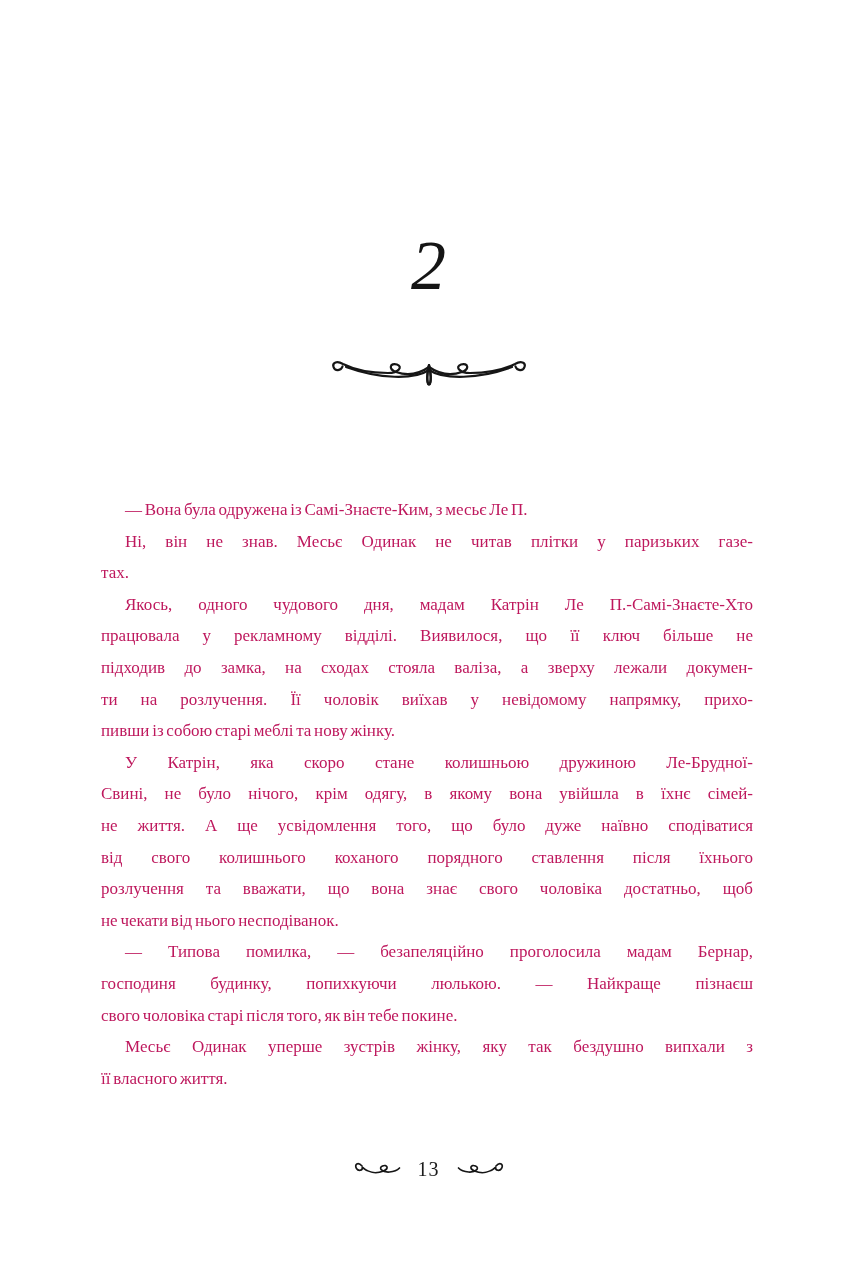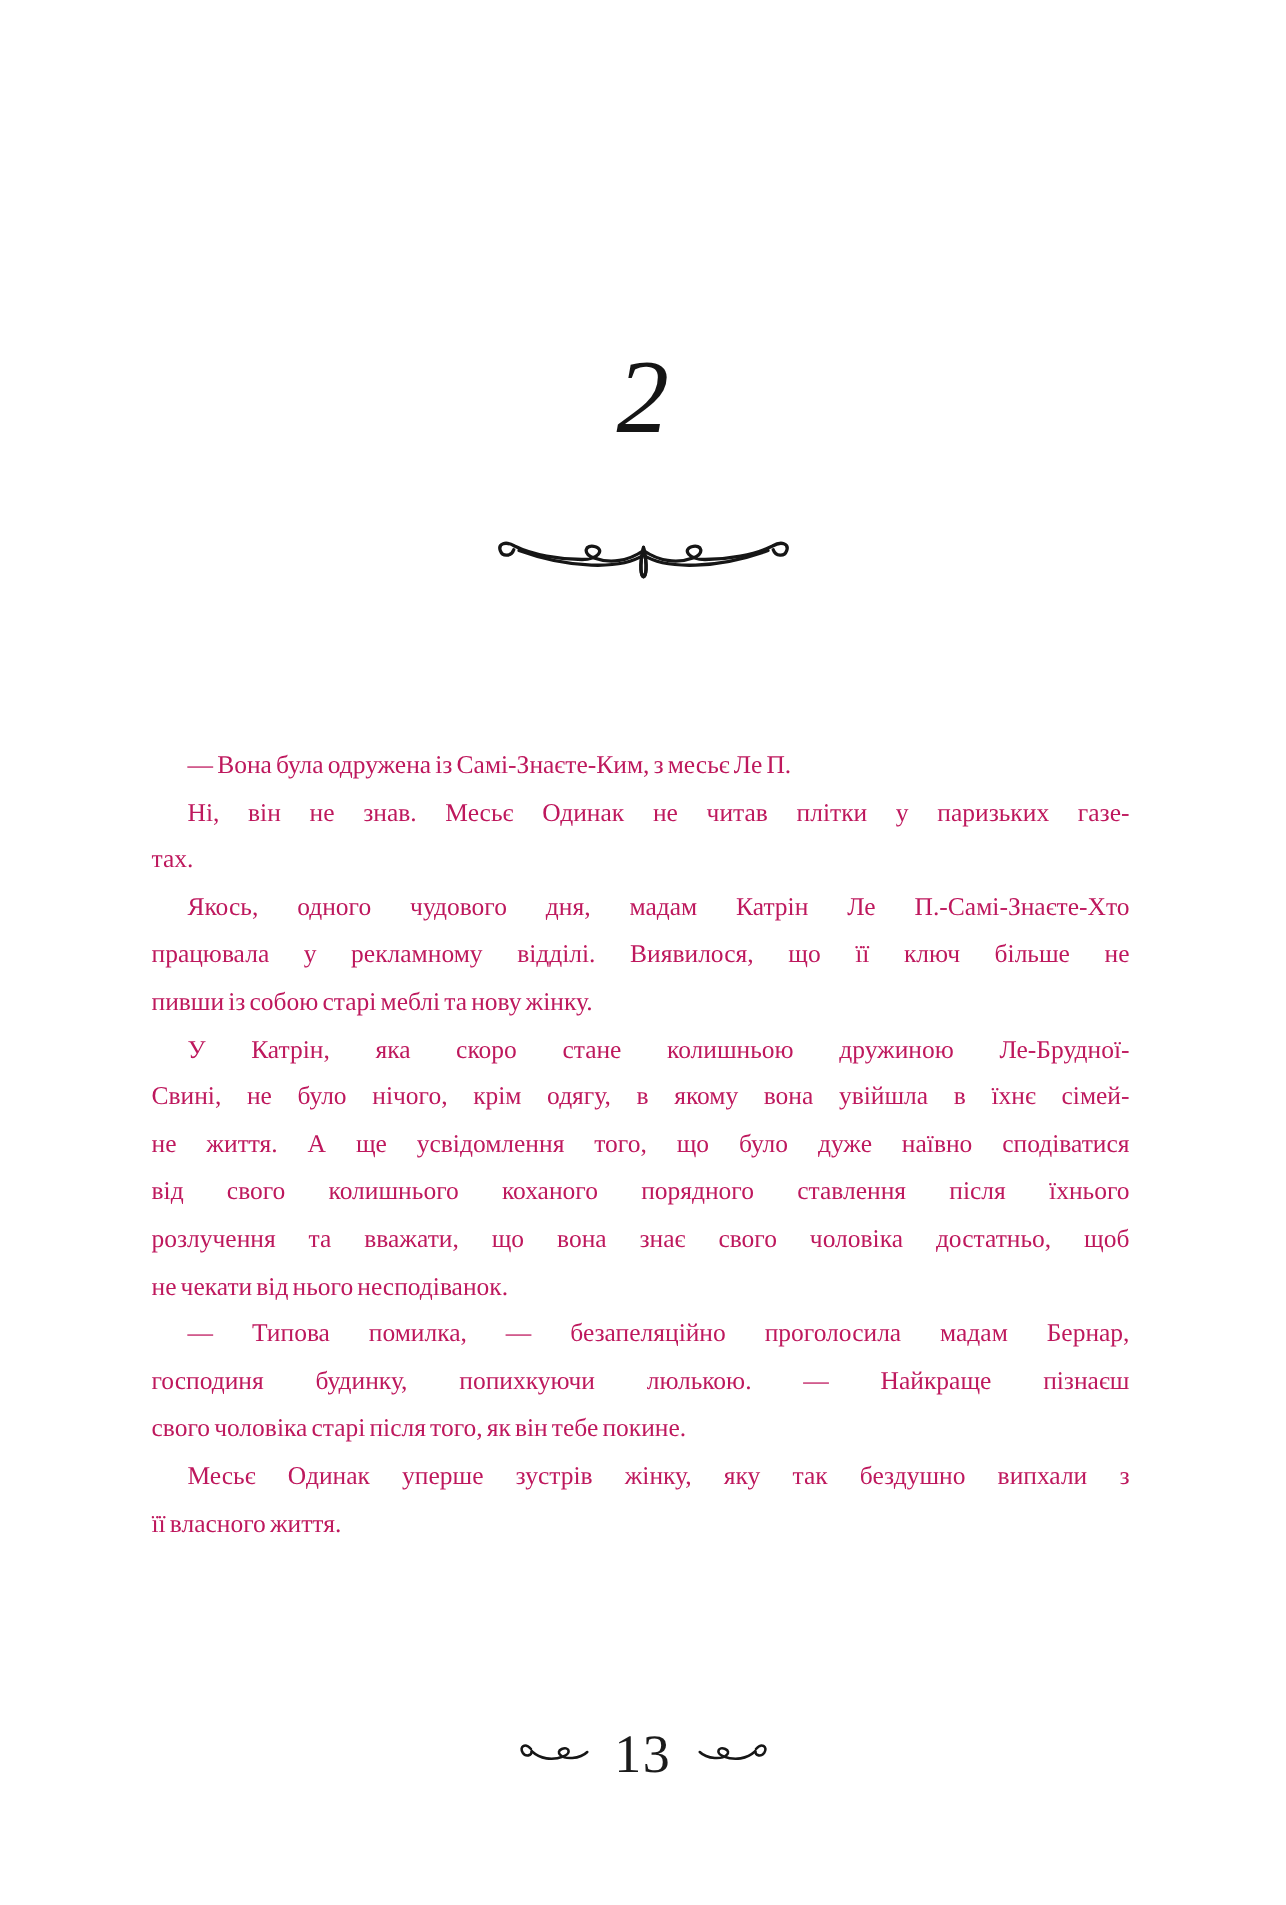--- a/index.html
+++ b/index.html
@@ -54,21 +54,21 @@
     top: 1152px;
     left: 0;
     width: 100%;
     height: 34px;
     display: flex;
     justify-content: center;
     align-items: center;
     gap: 17px;
   }
   .page-number {
-    font-size: 36px;
+    font-size: 20px;
     line-height: 1;
     color: #1b1b1b;
     letter-spacing: 1px;
   }
 </style>
 </head>
 <body>
 
 <div class="page">
 
@@ -84,20 +84,22 @@
       <use href="#div-right" transform="translate(200,0) scale(-1,1)"></use>
     </svg>
   </div>
 
   <div class="body-text">
       <div class="line first last">— Вона була одружена із Самі-Знаєте-Ким, з месьє Ле П.</div>
       <div class="line first">Ні, він не знав. Месьє Одинак не читав плітки у паризьких газе-</div>
       <div class="line last">тах.</div>
       <div class="line first">Якось, одного чудового дня, мадам Катрін Ле П.-Самі-Знаєте-Хто</div>
       <div class="line">працювала у рекламному відділі. Виявилося, що її ключ більше не</div>
+      <div class="line">підходив до замка, на сходах стояла валіза, а зверху лежали докумен-</div>
+      <div class="line">ти на розлучення. Її чоловік виїхав у невідомому напрямку, прихо-</div>
       <div class="line last">пивши із собою старі меблі та нову жінку.</div>
       <div class="line first">У Катрін, яка скоро стане колишньою дружиною Ле-Брудної-</div>
       <div class="line">Свині, не було нічого, крім одягу, в якому вона увійшла в їхнє сімей-</div>
       <div class="line">не життя. А ще усвідомлення того, що було дуже наївно сподіватися</div>
       <div class="line">від свого колишнього коханого порядного ставлення після їхнього</div>
       <div class="line">розлучення та вважати, що вона знає свого чоловіка достатньо, щоб</div>
       <div class="line last">не чекати від нього несподіванок.</div>
       <div class="line first">— Типова помилка, — безапеляційно проголосила мадам Бернар,</div>
       <div class="line">господиня будинку, попихкуючи люлькою. — Найкраще пізнаєш</div>
       <div class="line last">свого чоловіка старі після того, як він тебе покине.</div>

